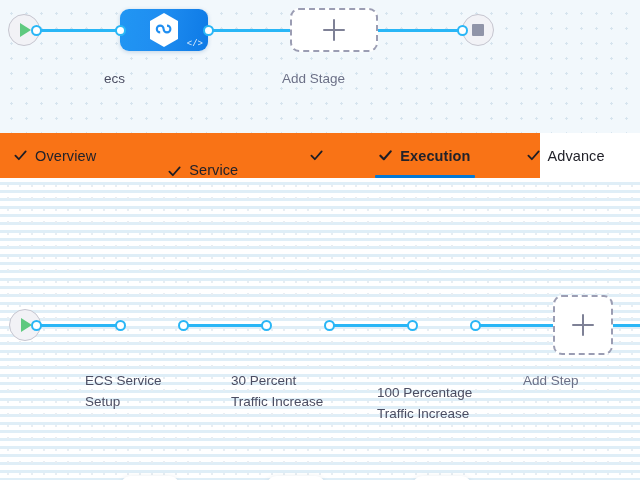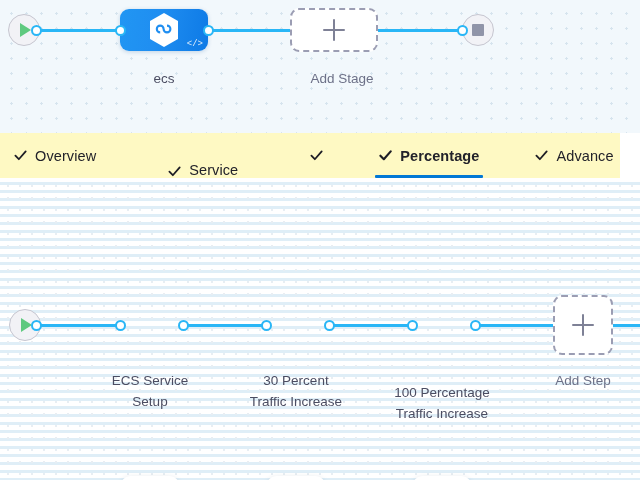--- a/index.html
+++ b/index.html
@@ -29,23 +29,23 @@
     background-image: radial-gradient(#d6e4ee 1px, transparent 1.1px);
     background-size: 15px 15px;
     background-position: 4px 6px;
     overflow: hidden;
   }
 
   
   .tab-bar {
     position: absolute;
     left: 0; top: 133px;
-    width: 620px;
+    width: 540px;
     height: 45px;
-    background: #fef9c3;
+    background: #f97316;
     display: flex;
     align-items: center;
     box-sizing: border-box;
     z-index: 5;
   }
   .tab {
     position: relative;
     height: 45px;
     display: flex;
     align-items: center;
@@ -139,21 +139,20 @@
     height: 11px;
     border-radius: 50%;
     background: #ffffff;
     border: 2.6px solid #29b6f6;
     box-sizing: border-box;
     z-index: 3;
   }
 
   .node-label {
     position: absolute;
-    text-align: center;
     font-size: 13.5px;
     line-height: 21px;
     color: #4b4d62;
     white-space: pre-line;
   }
 
   
   .stage-node {
     position: absolute;
     border-radius: 9px;
@@ -286,21 +285,21 @@
           </svg>
       </span>
     </div>
 
     <div class="tab active" style="margin-left:36px;">
       <span class="tab-check">
         <svg viewBox="0 0 14 14" width="13" height="13">
             <path d="M1.5 7.2 L5.2 11 L12.6 2.6" fill="none" stroke="#1d1d25" stroke-width="2.3" stroke-linecap="round" stroke-linejoin="round"></path>
           </svg>
       </span>
-      <span class="tab-label">Percentage</span>
+      <span class="tab-label">Execution</span>
     </div>
 
     <div class="tab" style="margin-left:36px;">
       <span class="tab-check">
         <svg viewBox="0 0 14 14" width="13" height="13">
             <path d="M1.5 7.2 L5.2 11 L12.6 2.6" fill="none" stroke="#1d1d25" stroke-width="1.9" stroke-linecap="round" stroke-linejoin="round"></path>
           </svg>
       </span>
       <span class="tab-label">Advance</span>
     </div>

